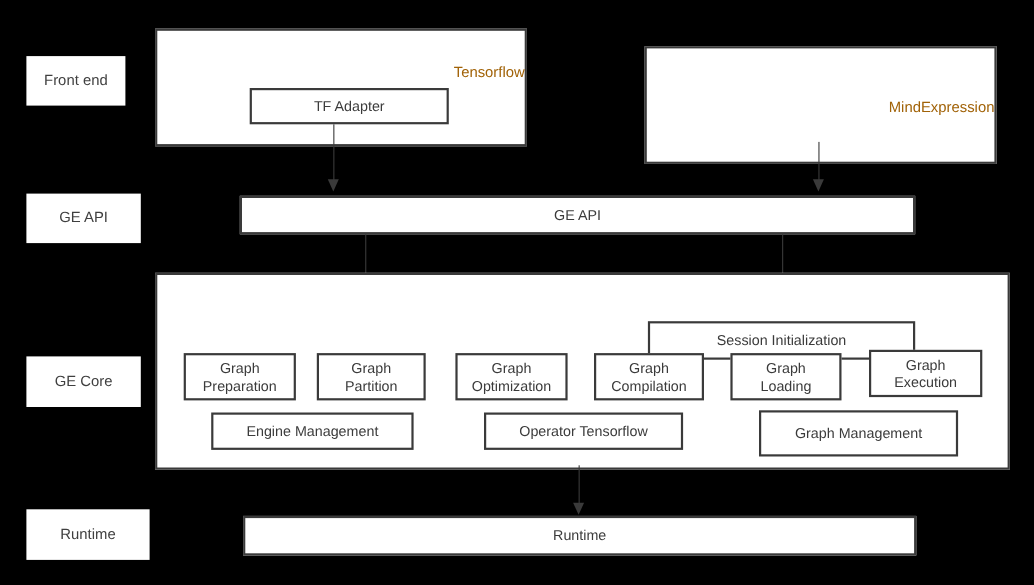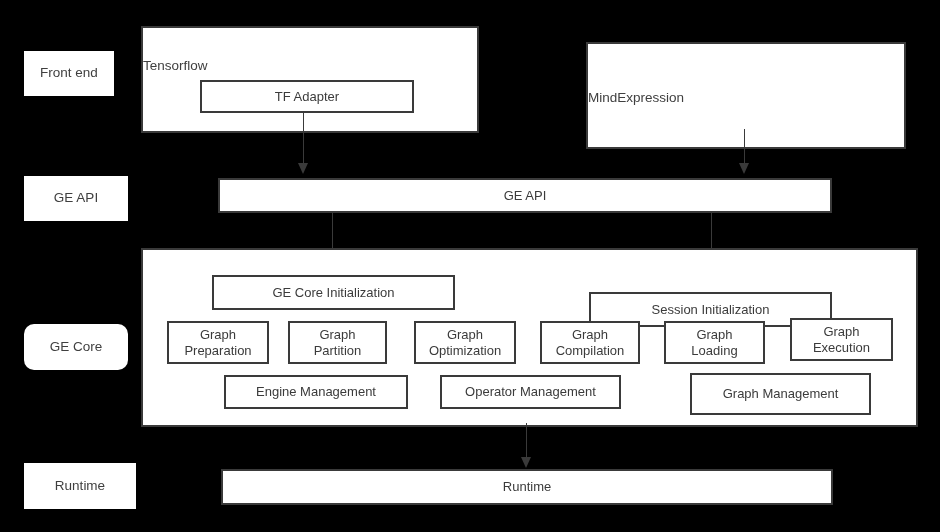--- a/index.html
+++ b/index.html
@@ -46,23 +46,23 @@
   
   .panel {
     border: 2px solid #3a3a3a;
     background: #ffffff;
     display: block;
   }
   .panel-title {
     position: absolute;
     left: 0;
     right: 0;
-    text-align: left;
+    text-align: right;
     font-size: 13.5px;
-    color: #404040;
+    color: #a16207;
   }
 
   
   .arrow {
     position: absolute;
     width: 0;
     border-left: 1.8px solid #3a3a3a;
   }
   .arrow-head {
     position: absolute;
@@ -75,28 +75,28 @@
 </style>
 </head>
 <body>
 
 <div id="canvas">
 
   <div class="box stage-label" style="left:24px; top:51px; width:90px; height:45px;">Front end</div>
 
   <div class="box stage-label" style="left:24px; top:176px; width:104px; height:45px;">GE API</div>
 
-  <div class="box stage-label" style="left:24px; top:324px; width:104px; height:46px;border-radius:10px;">GE Core</div>
+  <div class="box stage-label" style="left:24px; top:324px; width:104px; height:46px;">GE Core</div>
 
   <div class="box stage-label" style="left:24px; top:463px; width:112px; height:46px;">Runtime</div>
 
   <div class="panel" style="position:absolute; left:141px; top:26px; width:334px; height:103px;">
     <div class="panel-title" style="top:30px;">Tensorflow</div>
   </div>
-  <div class="box node" style="left:200px; top:80px; width:214px; height:33px;">TF Adapter</div>
+  <div class="box node" style="left:227px; top:80px; width:181px; height:33px;">TF Adapter</div>
 
   <div class="panel" style="position:absolute; left:586px; top:26px; width:316px; height:103px;margin-top:16px;">
     <div class="panel-title" style="top:46px;">MindExpression</div>
   </div>
 
   <div class="arrow" style="left:303px; top:113px; height:52px;"></div>
   <div class="arrow-head" style="left:298px; top:163px;"></div>
 
   <div class="arrow" style="left:744px; top:129px; height:36px;"></div>
   <div class="arrow-head" style="left:739px; top:163px;"></div>
@@ -104,21 +104,20 @@
   <div class="box node" style="left:218px; top:178px; width:614px; height:35px;">GE API</div>
 
   <div class="arrow" style="left:332px; top:213px; height:51px;"></div>
   <div class="arrow-head" style="left:327px; top:263px;"></div>
 
   <div class="arrow" style="left:711px; top:213px; height:51px;"></div>
   <div class="arrow-head" style="left:706px; top:263px;"></div>
 
   <div class="panel" style="position:absolute; left:141px; top:248px; width:773px; height:175px;"></div>
 
-  <div class="box node" style="left:212px; top:275px; width:243px; height:35px;">GE Core Initialization</div>
 
   <div class="box node" style="left:589px; top:292px; width:243px; height:35px;">Session Initialization</div>
 
   <div class="box node" style="left:167px; top:321px; width:102px; height:43px;">Graph
 Preparation</div>
 
   <div class="box node" style="left:288px; top:321px; width:99px; height:43px;">Graph
 Partition</div>
 
   <div class="box node" style="left:414px; top:321px; width:102px; height:43px;">Graph
@@ -126,23 +125,23 @@
 
   <div class="box node" style="left:540px; top:321px; width:100px; height:43px;">Graph
 Compilation</div>
 
   <div class="box node" style="left:664px; top:321px; width:101px; height:43px;">Graph
 Loading</div>
 
   <div class="box node" style="left:790px; top:318px; width:103px; height:43px;">Graph
 Execution</div>
 
-  <div class="box node" style="left:192px; top:375px; width:184px; height:34px;margin-left:32px;">Engine Management</div>
+  <div class="box node" style="left:192px; top:375px; width:184px; height:34px;">Engine Management</div>
 
-  <div class="box node" style="left:440px; top:375px; width:181px; height:34px;">Operator Management</div>
+  <div class="box node" style="left:440px; top:375px; width:181px; height:34px;">Operator Tensorflow</div>
 
   <div class="box node" style="left:690px; top:373px; width:181px; height:42px;">Graph Management</div>
 
   <div class="arrow" style="left:526px; top:423px; height:36px;"></div>
   <div class="arrow-head" style="left:521px; top:457px;"></div>
 
   <div class="box node" style="left:221px; top:469px; width:612px; height:36px;">Runtime</div>
 
 </div>
 

